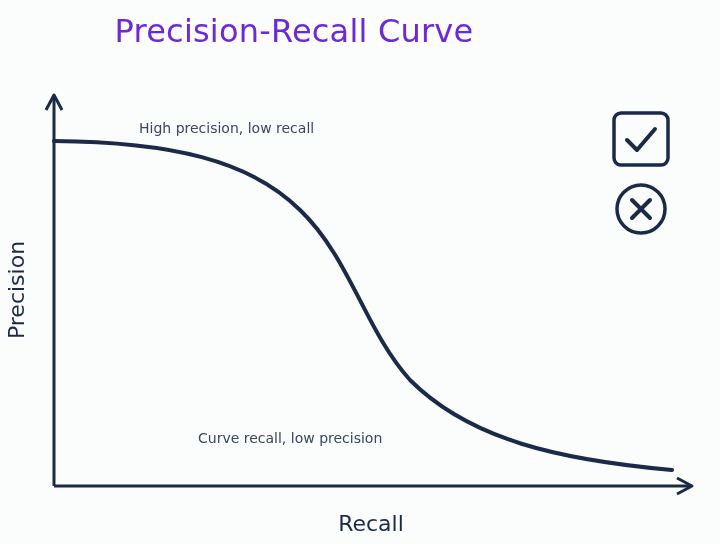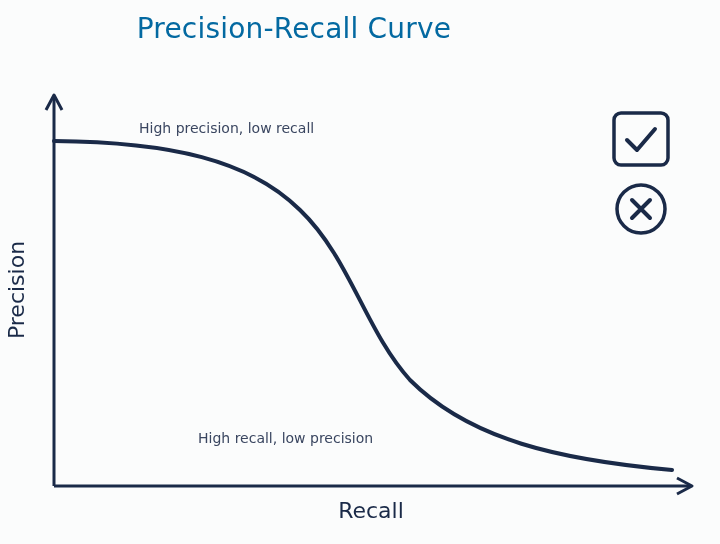--- a/index.html
+++ b/index.html
@@ -1,21 +1,21 @@
 <!DOCTYPE html>
 <html><head>
 <meta charset="utf-8">
 <style>
   html, body { margin: 0; padding: 0; }
   body { width: 720px; height: 544px; background: #fbfcfc; position: relative; overflow: hidden; font-family: "DejaVu Sans", sans-serif; }
-  .title { position: absolute; left: 0; width: 588px; top: 12px; text-align: center; font-size: 28px; font-weight: 500; color: #0369a1; letter-spacing: 0.2px; }
+  .title { position: absolute; left: 0; width: 588px; top: 12px; text-align: center; font-size: 32px; font-weight: 500; color: #6d28d9; letter-spacing: 0.2px; }
   .chart { position: absolute; left: 0; top: 0; width: 720px; height: 544px; }
   .annot { position: absolute; font-size: 14px; color: #3a4660; white-space: nowrap; }
   .ylabel { position: absolute; left: 16px; top: 290px; transform: translate(-50%, -50%) rotate(-90deg); font-size: 22px; color: #1a2a48; }
-  .xlabel { position: absolute; left: 371px; top: 498px; transform: translateX(-50%); font-size: 22px; color: #1a2a48; }
+  .xlabel { position: absolute; left: 371px; top: 511px; transform: translateX(-50%); font-size: 22px; color: #1a2a48; }
 </style>
 </head>
 <body>
 
 <div class="title">Precision-Recall Curve</div>
 
 <svg class="chart" viewBox="0 0 720 544" xmlns="http://www.w3.org/2000/svg">
 
   <g>
     <line x1="54" y1="486" x2="54" y2="96" stroke="#1a2a48" stroke-width="3"></line>
@@ -34,16 +34,16 @@
     <path d="M627 140 L637 150 L655 129" fill="none" stroke="#1a2a48" stroke-width="4" stroke-linecap="round" stroke-linejoin="round"></path>
   </g>
 
   <g>
     <circle cx="641" cy="209" r="24" fill="none" stroke="#1a2a48" stroke-width="3.5"></circle>
     <path d="M632 200 L650 218 M650 200 L632 218" fill="none" stroke="#1a2a48" stroke-width="4" stroke-linecap="round"></path>
   </g>
 </svg>
 
 <div class="annot" style="left:139px; top:120px;">High precision, low recall</div>
-<div class="annot" style="left:198px; top:430px;">High recall, low precision</div>
+<div class="annot" style="left:198px; top:430px;">Curve recall, low precision</div>
 
 <div class="ylabel">Precision</div>
 <div class="xlabel">Recall</div>
 
 </body></html>

